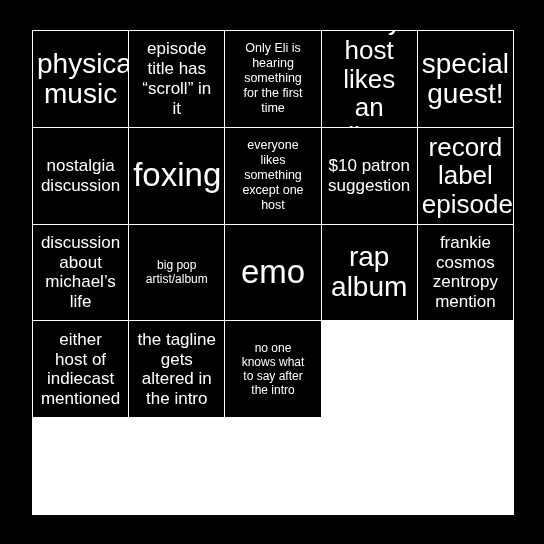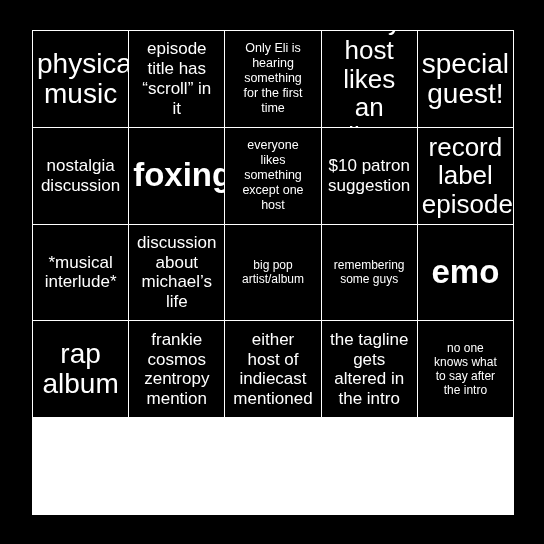--- a/index.html
+++ b/index.html
@@ -44,21 +44,21 @@
     line-height: 1.12;
   }
 
   .cell .txt {
     display: block;
     width: 100%;
     white-space: pre-line;
   }
 
   
-  .fs-xxl .txt { font-size: 33px; line-height: 1.06; font-weight: bold; }
+  .fs-xxl .txt { font-size: 33px; line-height: 1.06; }
   .fs-xl  .txt { font-size: 28px; line-height: 1.08; }
   .fs-lg  .txt { font-size: 26px; line-height: 1.10; }
   .fs-md  .txt { font-size: 17px; line-height: 1.16; }
   .fs-sm  .txt { font-size: 12px; line-height: 1.18; }
   .fs-xs  .txt { font-size: 12.5px; line-height: 1.20; }
 </style>
 </head>
 <body>
 
 <div id="bingo-card" style="background: rgb(255, 255, 255); border-color: rgb(255, 255, 255);">
@@ -105,36 +105,28 @@
     <div class="cell fs-md">
       <span class="txt">$10 patron
 suggestion</span>
     </div>
     <div class="cell fs-lg">
       <span class="txt">record
 label
 episode</span>
     </div>
     <div class="cell fs-md">
-      <span class="txt">*musical
-interlude*</span>
-    </div>
-    <div class="cell fs-md">
       <span class="txt">discussion
 about
 michael’s
 life</span>
     </div>
     <div class="cell fs-sm">
       <span class="txt">big pop
 artist/album</span>
-    </div>
-    <div class="cell fs-sm">
-      <span class="txt">remembering
-some guys</span>
     </div>
     <div class="cell fs-xxl">
       <span class="txt">emo</span>
     </div>
     <div class="cell fs-xl">
       <span class="txt">rap
 album</span>
     </div>
     <div class="cell fs-md">
       <span class="txt">frankie

